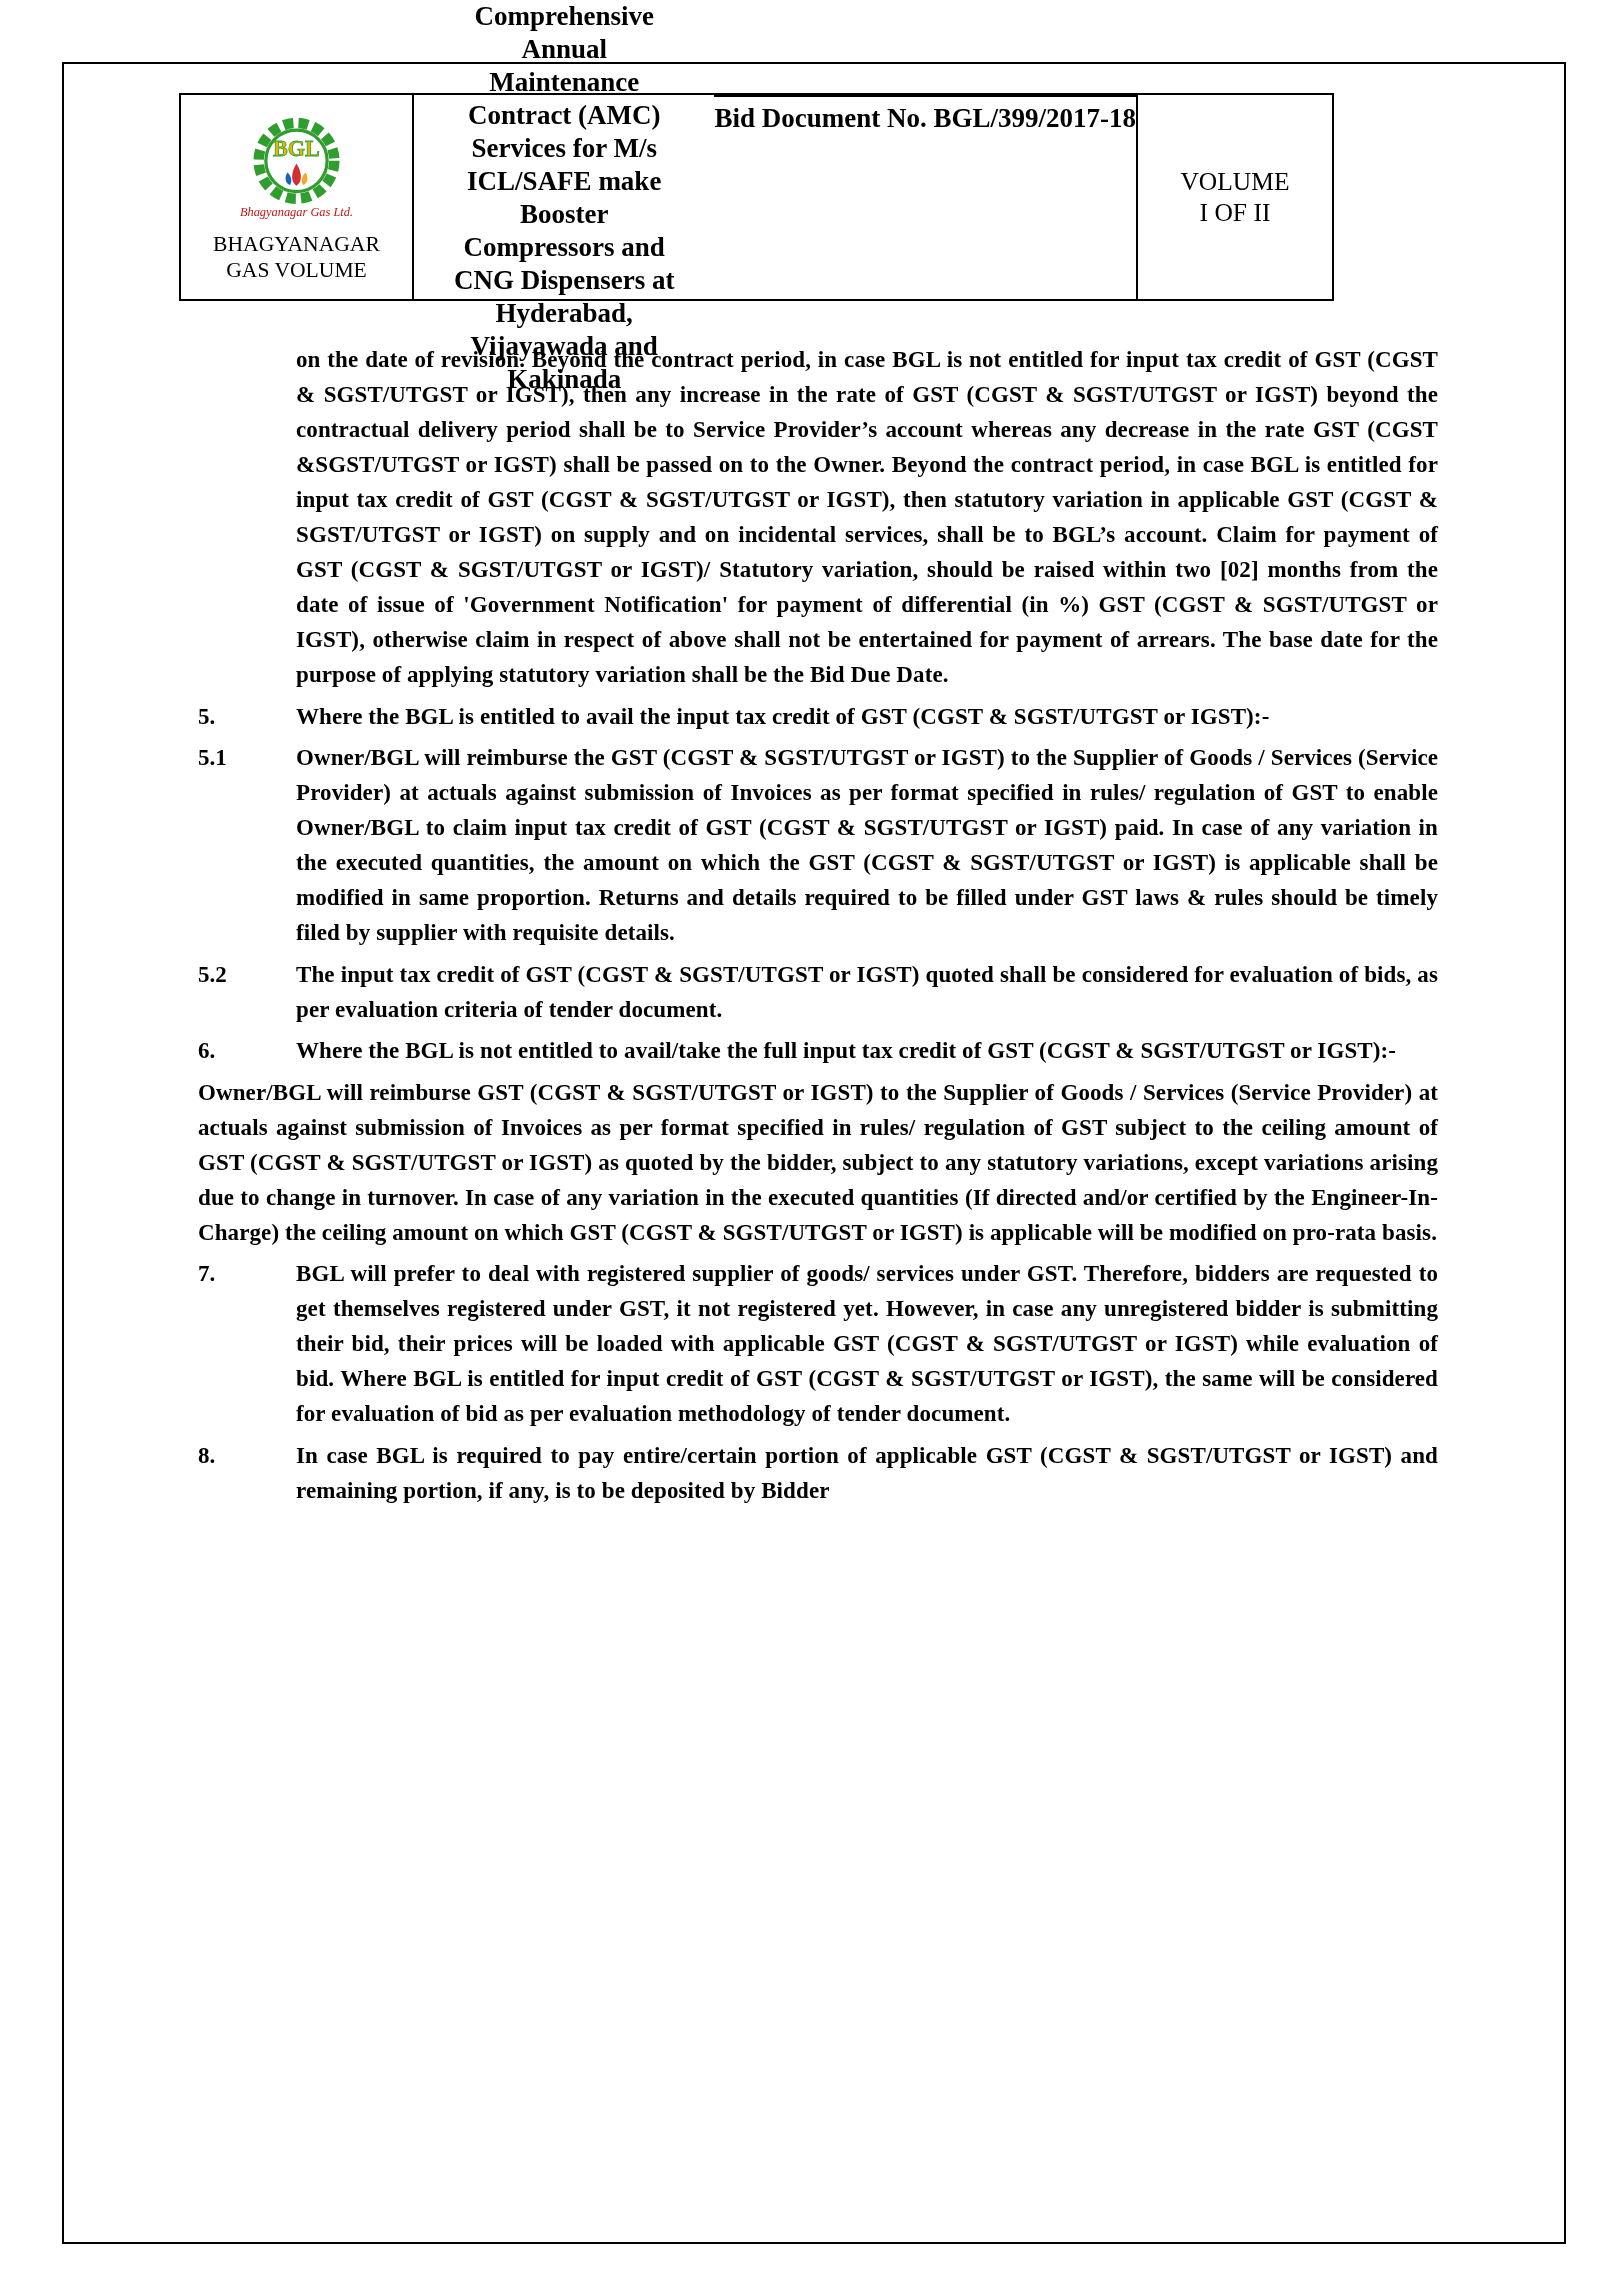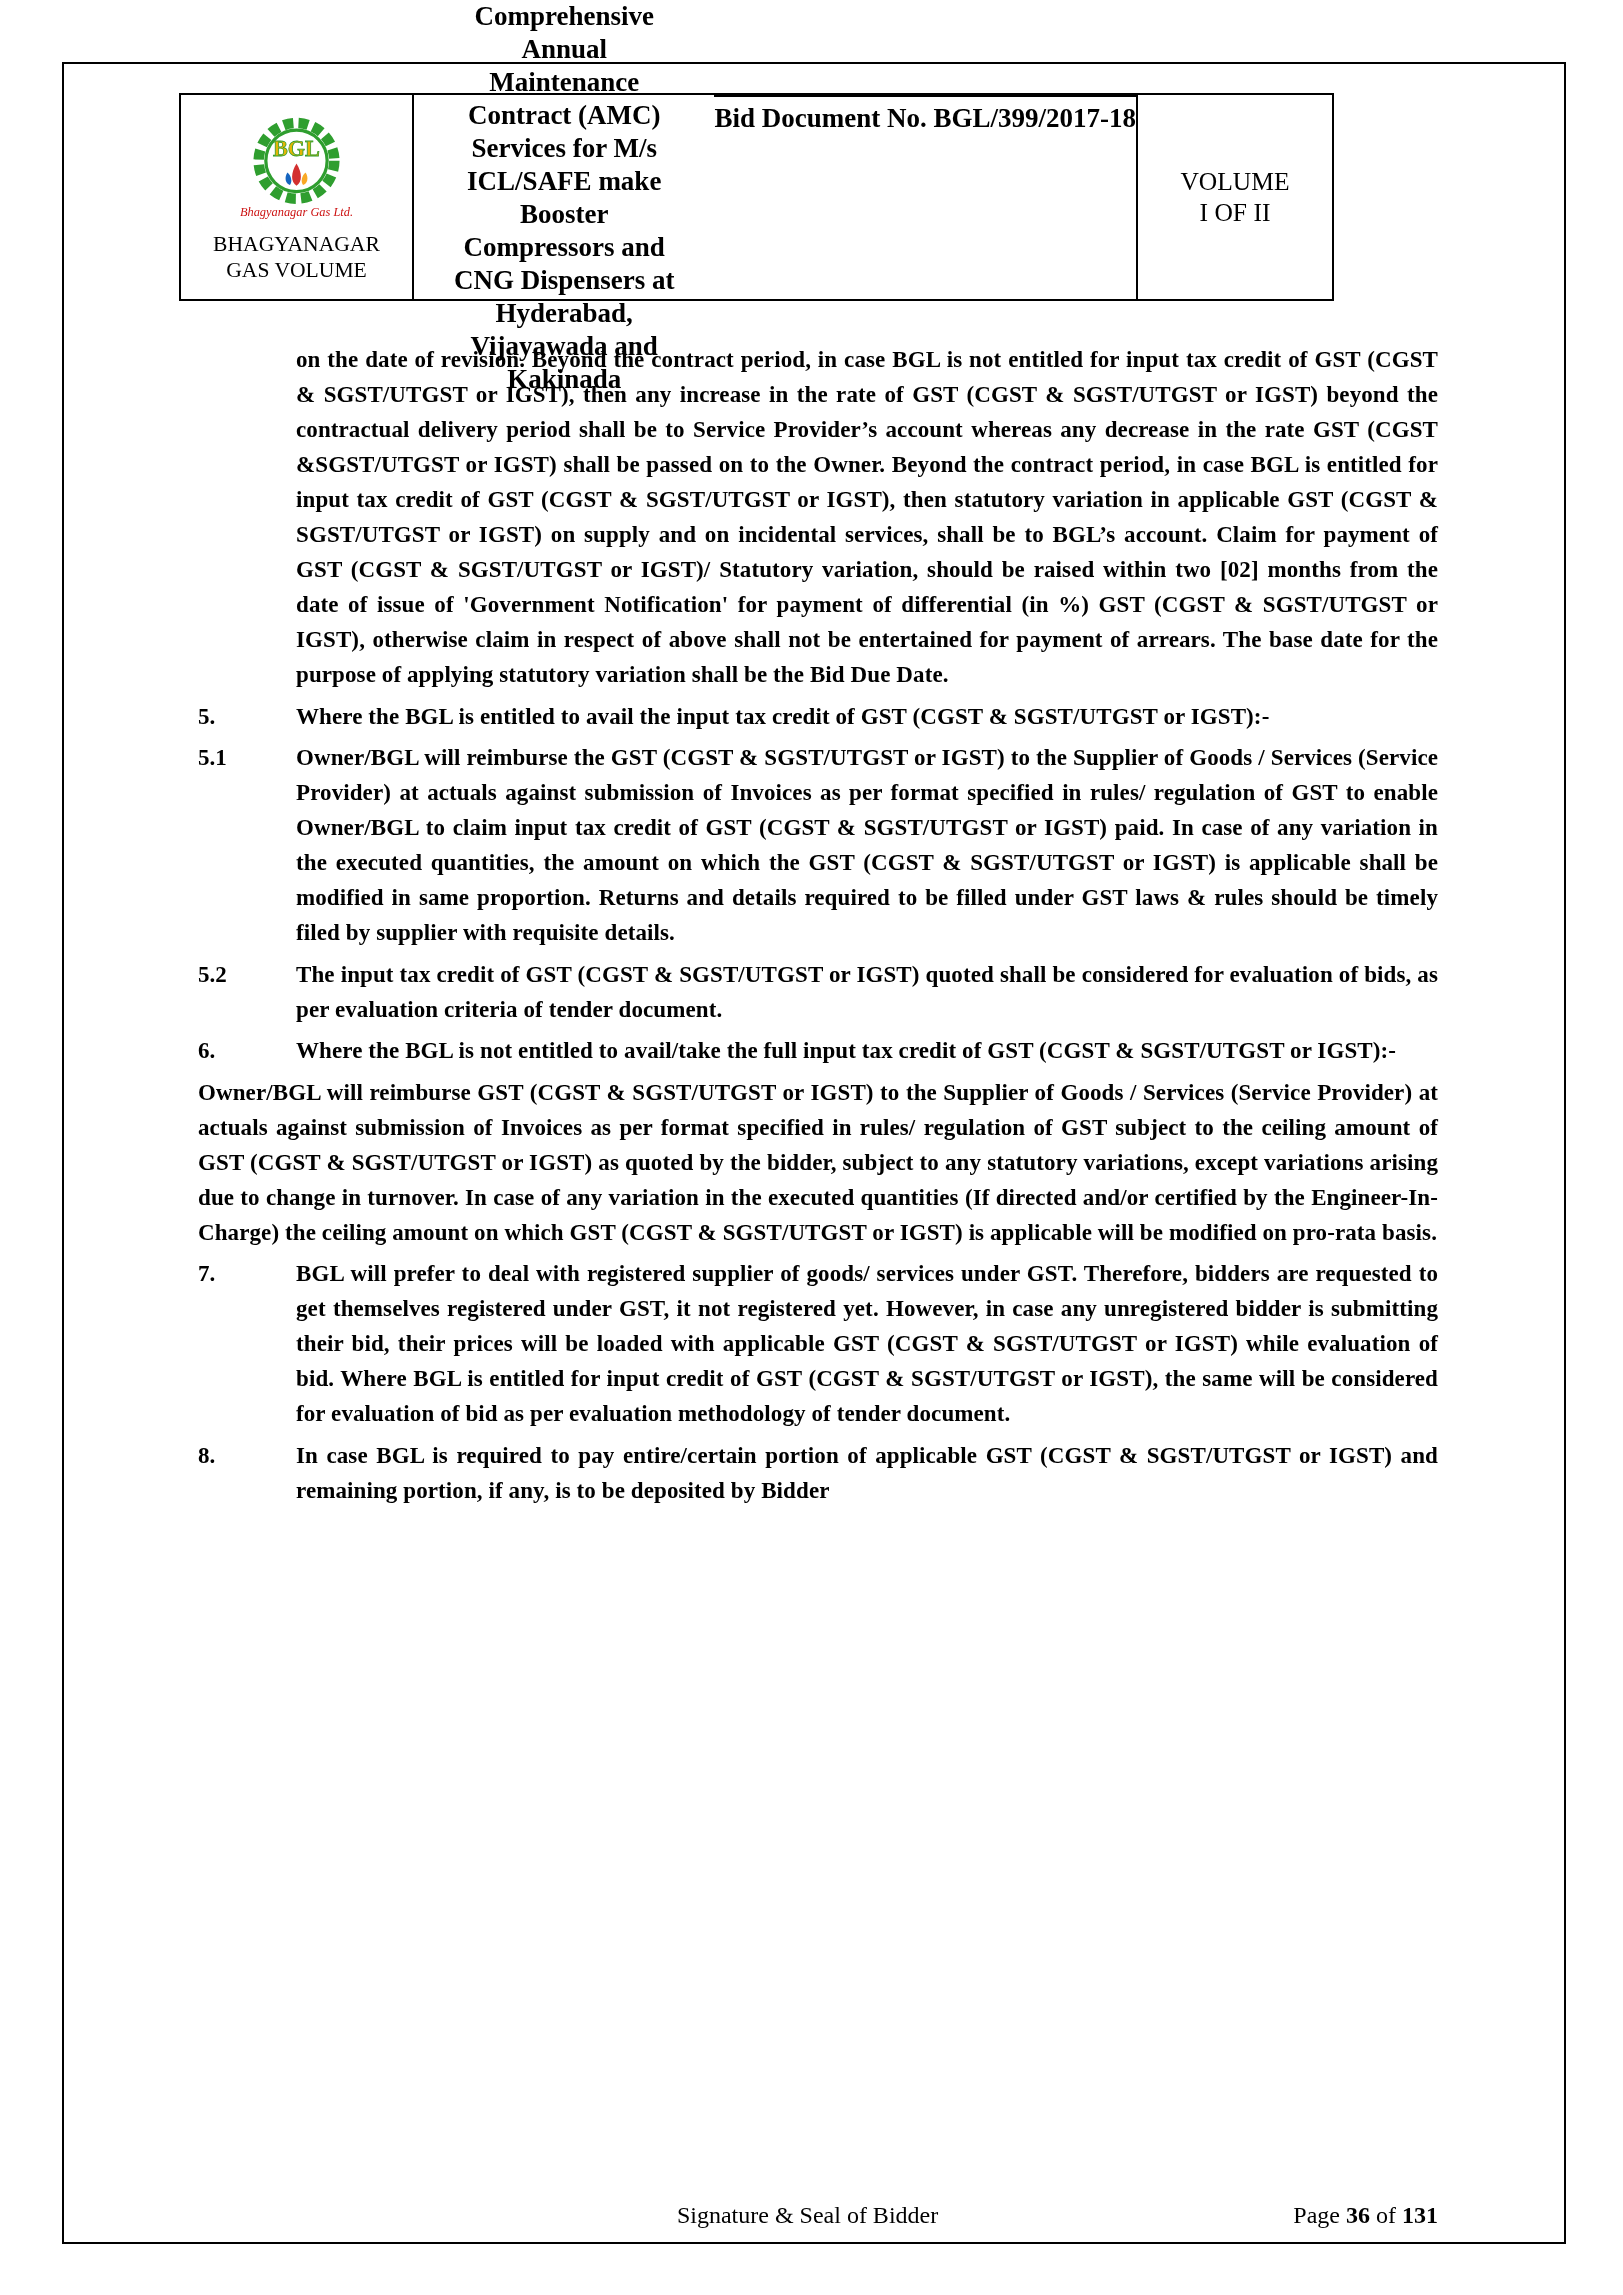--- a/index.html
+++ b/index.html
@@ -202,25 +202,16 @@
         <div class="para-text">BGL will prefer to deal with registered supplier of goods/ services under GST. Therefore, bidders are requested to get themselves registered under GST, it not registered yet. However, in case any unregistered bidder is submitting their bid, their prices will be loaded with applicable GST (CGST &amp; SGST/UTGST or IGST) while evaluation of bid. Where BGL is entitled for input credit of GST (CGST &amp; SGST/UTGST or IGST), the same will be considered for evaluation of bid as per evaluation methodology of tender document.</div>
       </div>
 
       <div class="para">
         <div class="para-num">8.</div>
         <div class="para-text">In case BGL is required to pay entire/certain portion of applicable GST (CGST &amp; SGST/UTGST or IGST) and remaining portion, if any, is to be deposited by Bidder</div>
       </div>
 
     </div>
 
-    <div class="footer">
-      <span class="signature-label">Signature &amp; Seal of Bidder</span>
-      <span class="page-label">
-        <span>Page</span>
-        <span class="b">36</span>
-        <span>of</span>
-        <span class="b">131</span>
-      </span>
-    </div>
 
   </div>
 </div>
 
 
 </body></html>

